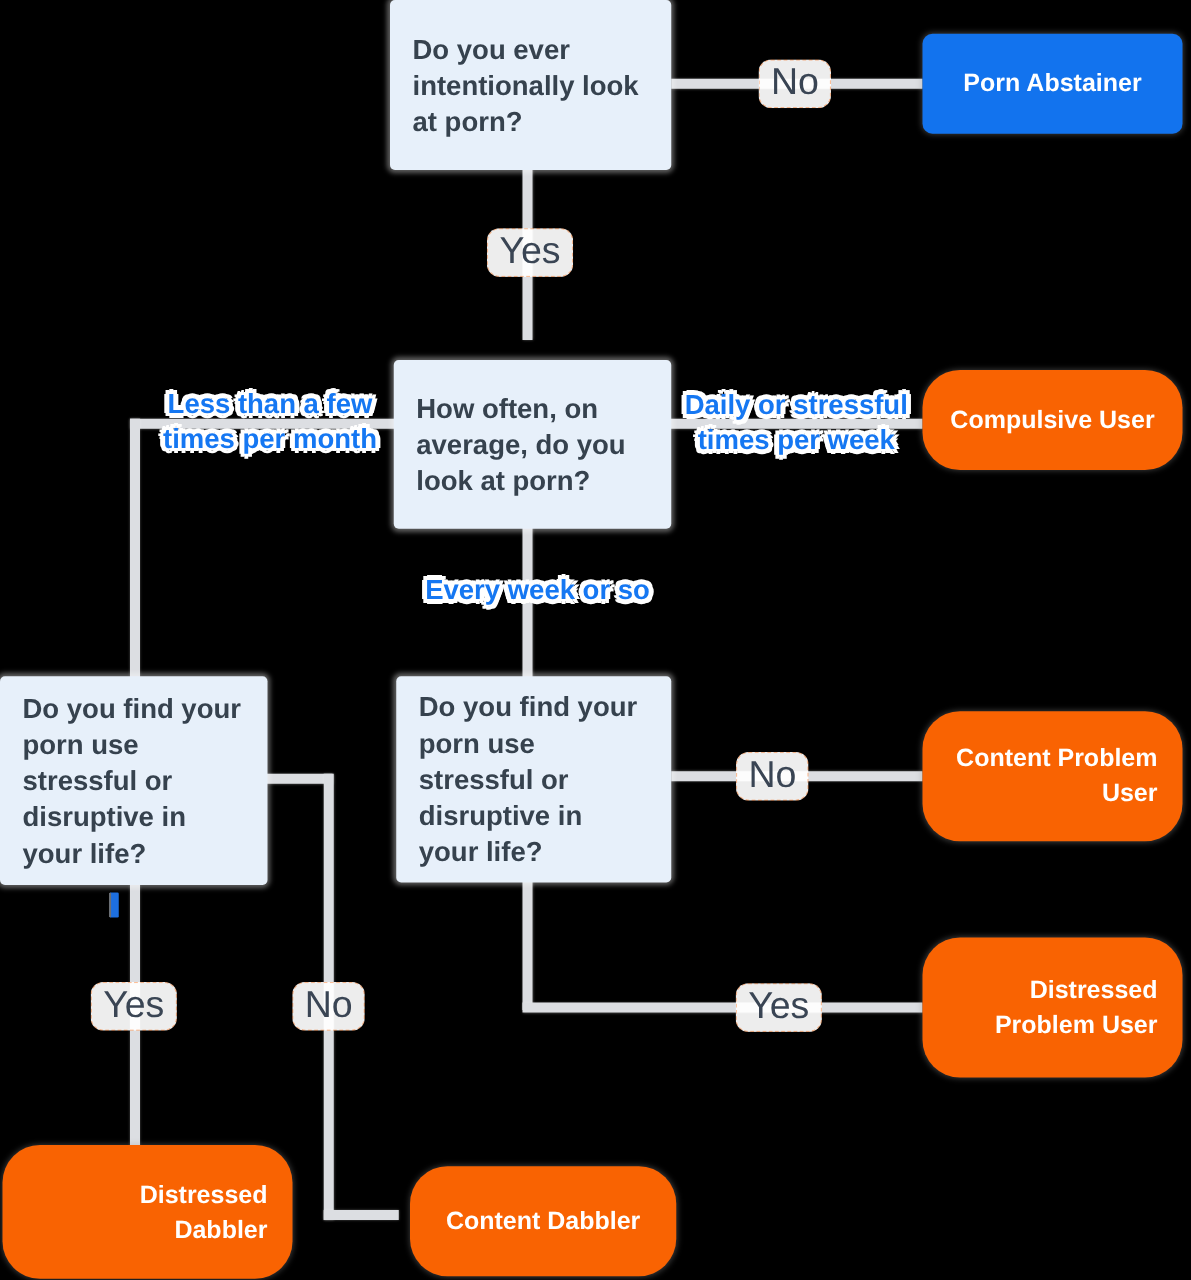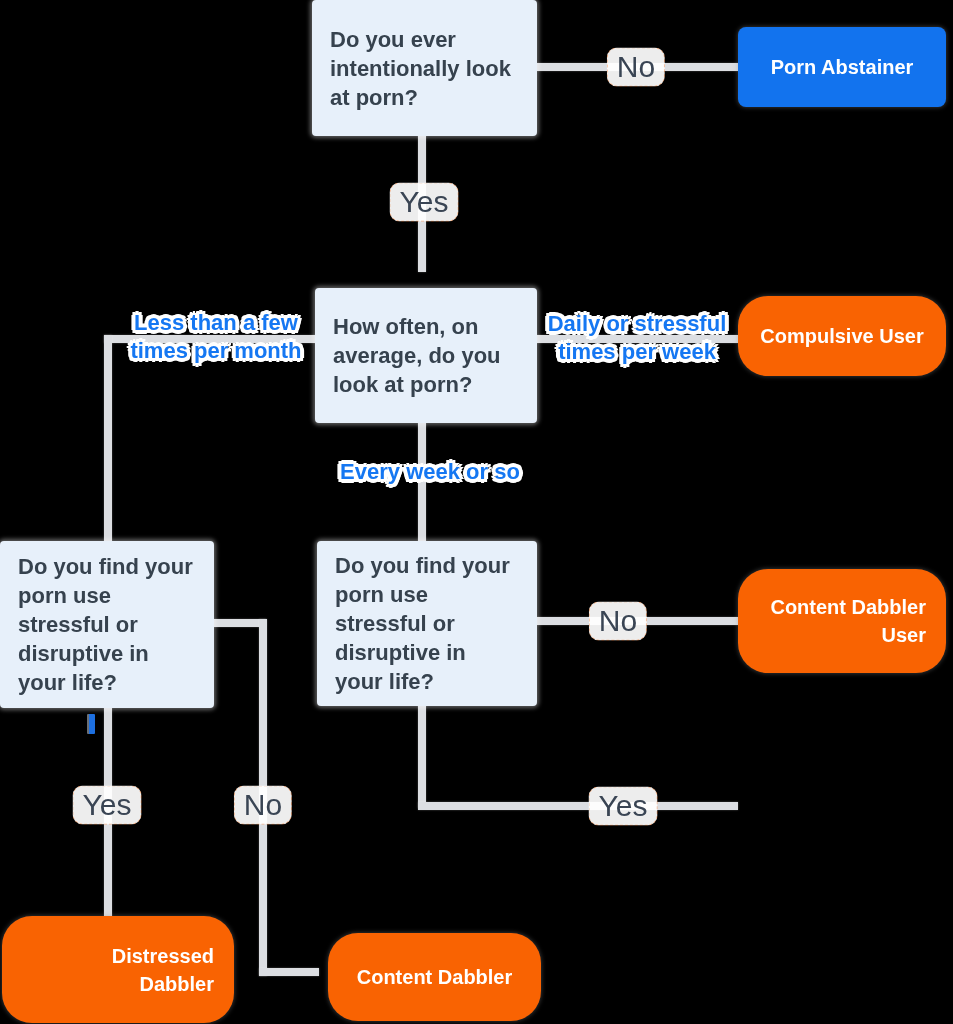--- a/index.html
+++ b/index.html
@@ -102,21 +102,24 @@
     <div class="qtext">Do you find your porn use stressful or disruptive in your life?</div>
   </div>
 
   <div class="obox blue" style="left:738px;top:27px;width:208px;height:80px;">
     <div class="otext">Porn Abstainer</div>
   </div>
   <div class="obox orange" style="left:738px;top:296px;width:208px;height:80px;">
     <div class="otext">Compulsive User</div>
   </div>
   <div class="obox orange" style="left:738px;top:569px;width:208px;height:104px;">
-    <div class="otext">Content Dabbler User</div>
+    <div class="otext">Content Problem User</div>
+  </div>
+  <div class="obox orange" style="left:738px;top:750px;width:208px;height:112px;">
+    <div class="otext">Distressed Problem User</div>
   </div>
   <div class="obox orange" style="left:2px;top:916px;width:212px;height:107px;padding-left:20px;">
     <div class="otext">Distressed Dabbler</div>
   </div>
   <div class="obox orange" style="left:316px;top:933px;width:213px;height:88px;margin-left:12px;">
     <div class="otext">Content Dabbler</div>
   </div>
 
   <div class="chip" style="left:636px;top:67px;">No</div>
   <div class="chip" style="left:424px;top:202px;">Yes</div>

